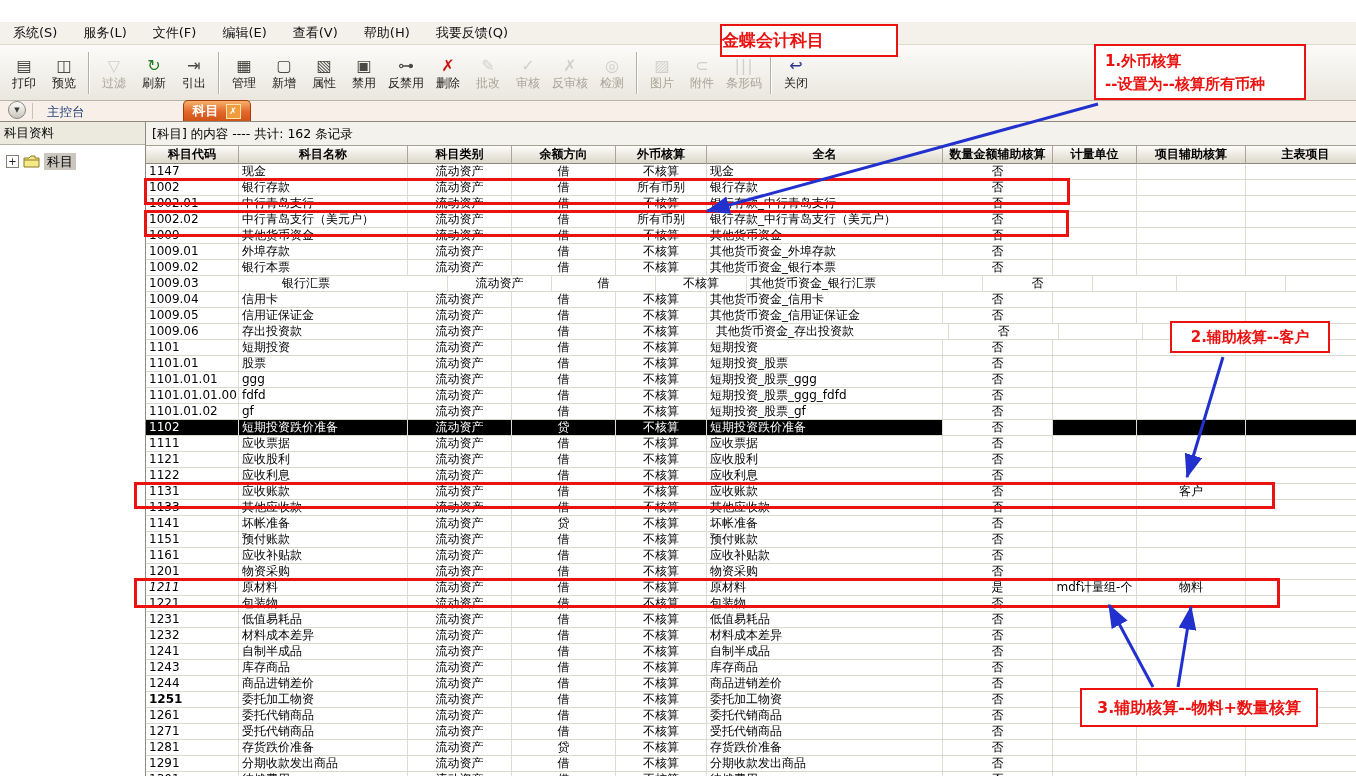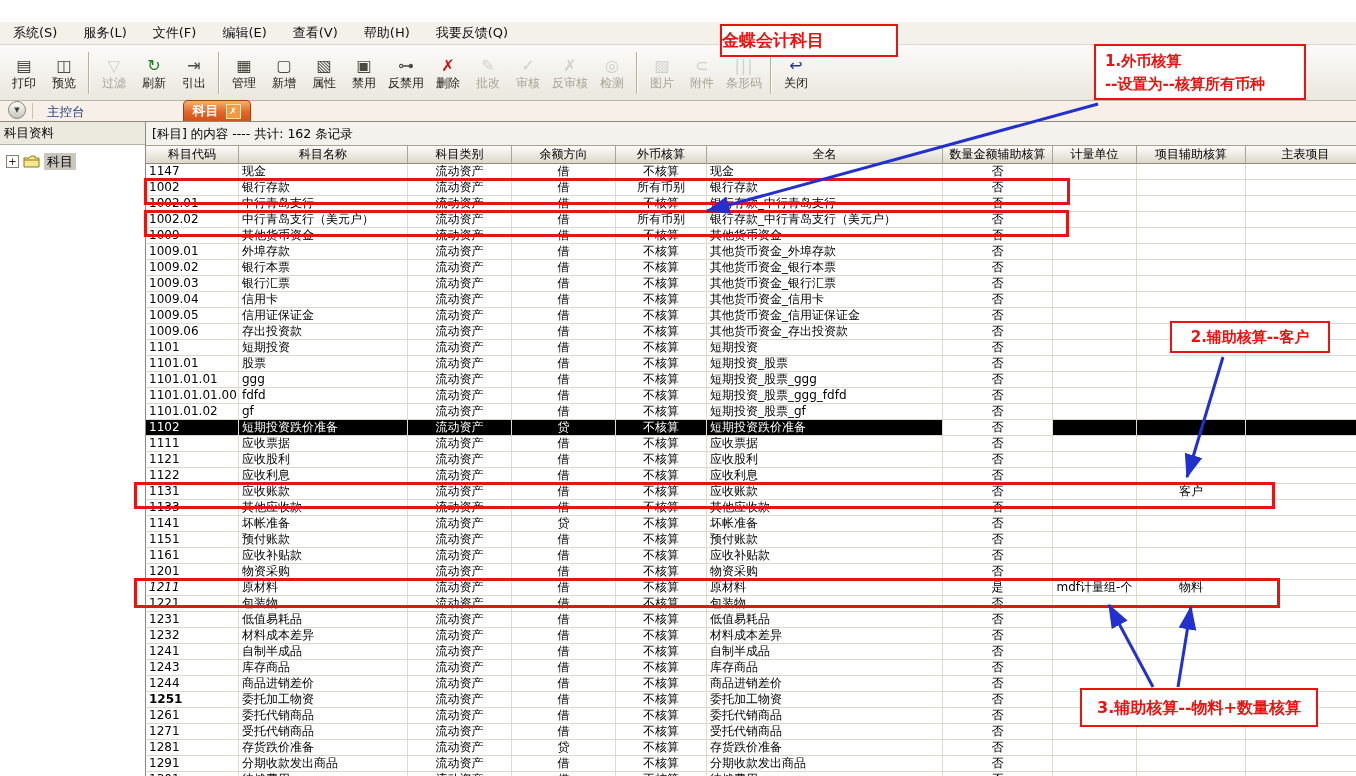--- a/index.html
+++ b/index.html
@@ -52,21 +52,21 @@
   #sbheader{height:22px;background:#eceadf;border-bottom:1px solid #b5b1a5;
     font-size:12.5px;line-height:21px;padding-left:4px;color:#000;}
   .treeitem{display:flex;align-items:center;gap:4px;padding:8px 0 0 6px;font-size:13px;}
   .expander{width:11px;height:11px;border:1px solid #848278;background:#fff;
     display:flex;align-items:center;justify-content:center;flex:none;}
   .expander::before{content:"+";font-size:10px;line-height:9px;color:#222;}
   .treelabel{background:#cbc7bf;padding:0 3px;line-height:17px;}
   #content{position:relative;flex:1;background:#fff;overflow:hidden;}
   #caption{height:24px;background:#f4f2ec;border-bottom:1px solid #a5a195;
     font-size:12.5px;line-height:23px;padding-left:6px;color:#000;box-sizing:border-box;}
-  #headerrow{height:18px;display:flex;overflow:hidden;}
+  #headerrow{height:18px;display:flex;overflow:hidden;font-weight:bold;}
   .hcell{background:linear-gradient(#fdfcf9,#dcd8ca);border-right:1px solid #a9a599;
     border-bottom:1px solid #8e8a7e;box-sizing:border-box;flex:none;
     font-size:12px;line-height:16px;text-align:center;white-space:nowrap;overflow:hidden;}
   #rows{position:absolute;left:0;top:42px;right:0;bottom:0;overflow:hidden;}
   .trow{height:16px;display:flex;box-sizing:border-box;border-bottom:1px solid #dbd8cf;}
   .trow.selected{background:#000;color:#fff;}
   .tcell{flex:none;font-size:12px;line-height:15px;white-space:nowrap;overflow:hidden;
     border-right:1px solid #dedbd2;box-sizing:border-box;}
   .al{padding-left:3px;text-align:left;}
   .ac{text-align:center;}
@@ -297,21 +297,21 @@
             <div class="tcell ac" style="width: 104px;">借</div>
             <div class="tcell ac" style="width: 91px;">不核算</div>
             <div class="tcell al" style="width: 236px;">其他货币资金_银行本票</div>
             <div class="tcell ac" style="width: 110px;">否</div>
             <div class="tcell ac" style="width: 84px;"></div>
             <div class="tcell ac" style="width: 109px;"></div>
             <div class="tcell ac" style="width: 120px;"></div>
           </div>
           <div class="trow">
             <div class="tcell al" style="width: 93px;">1009.03</div>
-            <div class="tcell al" style="width: 169px;">银行汇票</div>
+            <div class="tcell al" style="width: 169px; margin-left: 40px;">银行汇票</div>
             <div class="tcell ac" style="width: 104px;">流动资产</div>
             <div class="tcell ac" style="width: 104px;">借</div>
             <div class="tcell ac" style="width: 91px;">不核算</div>
             <div class="tcell al" style="width: 236px;">其他货币资金_银行汇票</div>
             <div class="tcell ac" style="width: 110px;">否</div>
             <div class="tcell ac" style="width: 84px;"></div>
             <div class="tcell ac" style="width: 109px;"></div>
             <div class="tcell ac" style="width: 120px;"></div>
           </div>
           <div class="trow">
@@ -337,21 +337,21 @@
             <div class="tcell ac" style="width: 84px;"></div>
             <div class="tcell ac" style="width: 109px;"></div>
             <div class="tcell ac" style="width: 120px;"></div>
           </div>
           <div class="trow">
             <div class="tcell al" style="width: 93px;">1009.06</div>
             <div class="tcell al" style="width: 169px;">存出投资款</div>
             <div class="tcell ac" style="width: 104px;">流动资产</div>
             <div class="tcell ac" style="width: 104px;">借</div>
             <div class="tcell ac" style="width: 91px;">不核算</div>
-            <div class="tcell al" style="width: 236px;">其他货币资金_存出投资款</div>
+            <div class="tcell al" style="width: 236px; margin-left: 6px;">其他货币资金_存出投资款</div>
             <div class="tcell ac" style="width: 110px;">否</div>
             <div class="tcell ac" style="width: 84px;"></div>
             <div class="tcell ac" style="width: 109px;"></div>
             <div class="tcell ac" style="width: 120px;"></div>
           </div>
           <div class="trow">
             <div class="tcell al" style="width: 93px;">1101</div>
             <div class="tcell al" style="width: 169px;">短期投资</div>
             <div class="tcell ac" style="width: 104px;">流动资产</div>
             <div class="tcell ac" style="width: 104px;">借</div>

